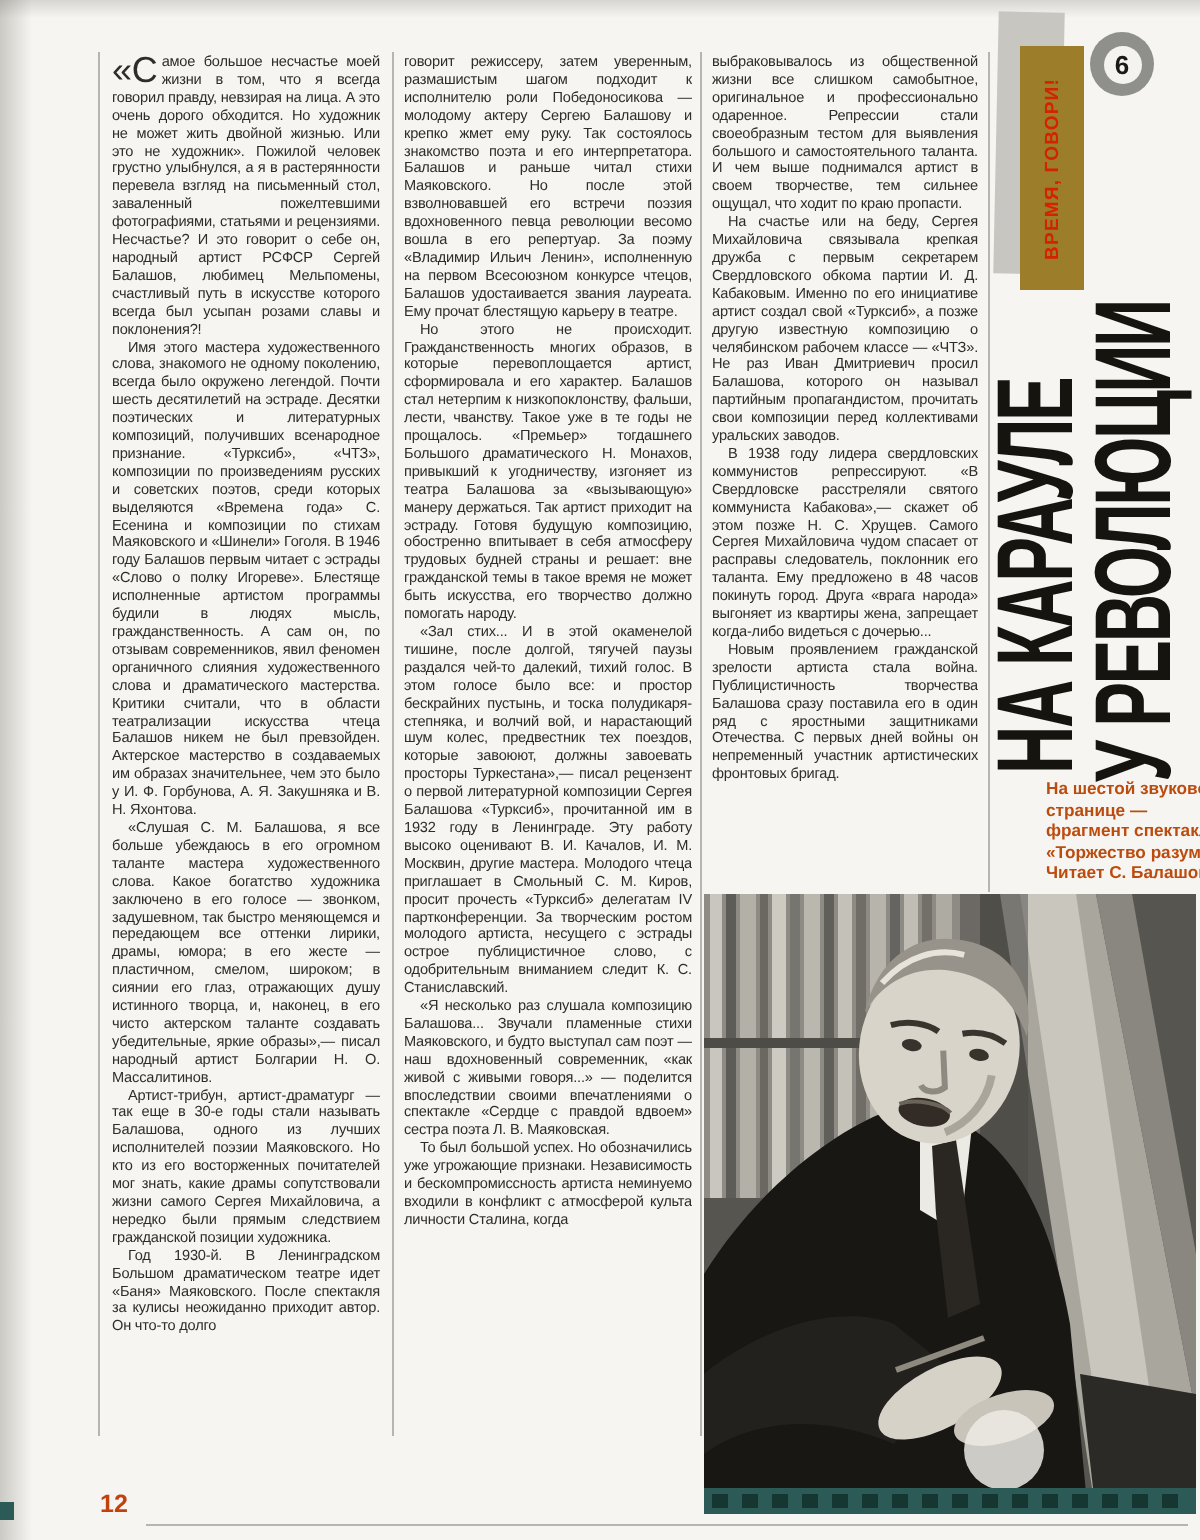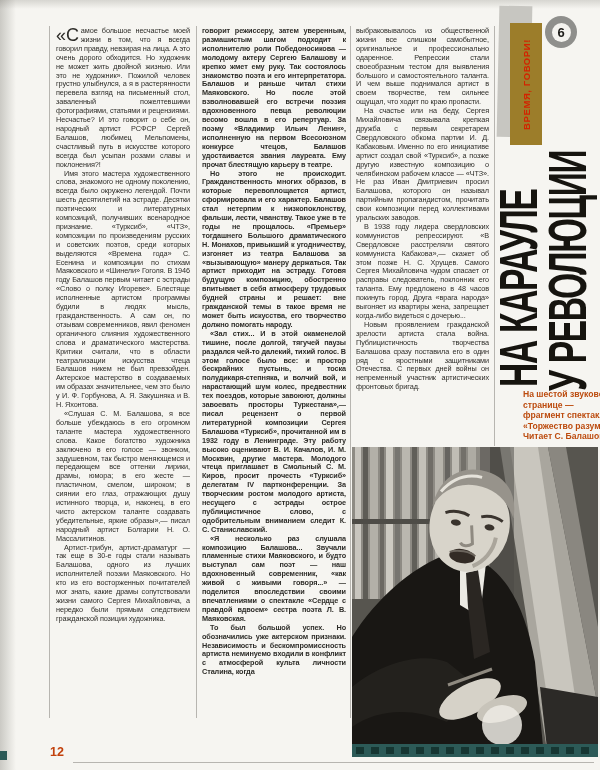--- a/index.html
+++ b/index.html
@@ -19,21 +19,21 @@
   .r-c12{left:196px;top:26px;height:692px;}
   .r-c23{left:350px;top:26px;height:692px;}
   .r-c3s{left:494px;top:26px;height:420px;}
 
   
   .col{position:absolute;top:27px;color:#2e2d29;font-size:7.3px;line-height:8.9px;
        text-align:justify;letter-spacing:-0.1px;overflow:hidden;}
   .col p{margin:0;text-indent:8px;}
   .col p:first-child{text-indent:0;}
   .col1{left:56px;width:134px;height:692px;}
-  .col2{left:202px;width:144px;height:692px;font-weight:bold;}
+  .col2{left:202px;width:144px;height:692px;}
   .col3{left:356px;width:133px;height:420px;}
   .dropcap{float:left;font-size:18px;line-height:16px;padding-right:2px;color:#2e2d29;}
 
   
   .gray-strip{position:absolute;left:498px;top:6px;width:33px;height:131px;
               background:#c7c6c1;transform:rotate(1.2deg);}
   .gold-banner{position:absolute;left:510px;top:23px;width:32px;height:122px;background:#9c7d2a;
                display:flex;align-items:center;justify-content:center;}
   .rubric{writing-mode:vertical-rl;transform:rotate(180deg);white-space:nowrap;
           font-weight:bold;font-size:9.5px;letter-spacing:.6px;color:#d32300;}
@@ -70,28 +70,29 @@
   <div class="vrule r-left"></div>
   <div class="vrule r-c12"></div>
   <div class="vrule r-c23"></div>
   <div class="vrule r-c3s"></div>
 
   <section class="col col1">
     <p><span class="dropcap">«С</span><span>амое большое несчастье моей жизни в том, что я всегда говорил правду, невзирая на лица. А это очень дорого обходится. Но художник не может жить двойной жизнью. Или это не художник». Пожилой человек грустно улыбнулся, а я в растерянности перевела взгляд на письменный стол, заваленный пожелтевшими фотографиями, статьями и рецензиями. Несчастье? И это говорит о себе он, народный артист РСФСР Сергей Балашов, любимец Мельпомены, счастливый путь в искусстве которого всегда был усыпан розами славы и поклонения?!</span></p>
     <p>Имя этого мастера художественного слова, знакомого не одному поколению, всегда было окружено легендой. Почти шесть десятилетий на эстраде. Десятки поэтических и литературных композиций, получивших всенародное признание. «Турксиб», «ЧТЗ», композиции по произведениям русских и советских поэтов, среди которых выделяются «Времена года» С. Есенина и композиции по стихам Маяковского и «Шинели» Гоголя. В 1946 году Балашов первым читает с эстрады «Слово о полку Игореве». Блестяще исполненные артистом программы будили в людях мысль, гражданственность. А сам он, по отзывам современников, явил феномен органичного слияния художественного слова и драматического мастерства. Критики считали, что в области театрализации искусства чтеца Балашов никем не был превзойден. Актерское мастерство в создаваемых им образах значительнее, чем это было у И. Ф. Горбунова, А. Я. Закушняка и В. Н. Яхонтова.</p>
     <p>«Слушая С. М. Балашова, я все больше убеждаюсь в его огромном таланте мастера художественного слова. Какое богатство художника заключено в его голосе — звонком, задушевном, так быстро меняющемся и передающем все оттенки лирики, драмы, юмора; в его жесте — пластичном, смелом, широком; в сиянии его глаз, отражающих душу истинного творца, и, наконец, в его чисто актерском таланте создавать убедительные, яркие образы»,— писал народный артист Болгарии Н. О. Массалитинов.</p>
     <p>Артист-трибун, артист-драматург — так еще в 30-е годы стали называть Балашова, одного из лучших исполнителей поэзии Маяковского. Но кто из его восторженных почитателей мог знать, какие драмы сопутствовали жизни самого Сергея Михайловича, а нередко были прямым следствием гражданской позиции художника.</p>
+    <p>Год 1930-й. В Ленинградском Большом драматическом театре идет «Баня» Маяковского. После спектакля за кулисы неожиданно приходит автор. Он что-то долго</p>
   </section>
 
   <section class="col col2">
     <p>говорит режиссеру, затем уверенным, размашистым шагом подходит к исполнителю роли Победоносикова — молодому актеру Сергею Балашову и крепко жмет ему руку. Так состоялось знакомство поэта и его интерпретатора. Балашов и раньше читал стихи Маяковского. Но после этой взволновавшей его встречи поэзия вдохновенного певца революции весомо вошла в его репертуар. За поэму «Владимир Ильич Ленин», исполненную на первом Всесоюзном конкурсе чтецов, Балашов удостаивается звания лауреата. Ему прочат блестящую карьеру в театре.</p>
     <p>Но этого не происходит. Гражданственность многих образов, в которые перевоплощается артист, сформировала и его характер. Балашов стал нетерпим к низкопоклонству, фальши, лести, чванству. Такое уже в те годы не прощалось. «Премьер» тогдашнего Большого драматического Н. Монахов, привыкший к угодничеству, изгоняет из театра Балашова за «вызывающую» манеру держаться. Так артист приходит на эстраду. Готовя будущую композицию, обостренно впитывает в себя атмосферу трудовых будней страны и решает: вне гражданской темы в такое время не может быть искусства, его творчество должно помогать народу.</p>
     <p>«Зал стих... И в этой окаменелой тишине, после долгой, тягучей паузы раздался чей-то далекий, тихий голос. В этом голосе было все: и простор бескрайних пустынь, и тоска полудикаря-степняка, и волчий вой, и нарастающий шум колес, предвестник тех поездов, которые завоюют, должны завоевать просторы Туркестана»,— писал рецензент о первой литературной композиции Сергея Балашова «Турксиб», прочитанной им в 1932 году в Ленинграде. Эту работу высоко оценивают В. И. Качалов, И. М. Москвин, другие мастера. Молодого чтеца приглашает в Смольный С. М. Киров, просит прочесть «Турксиб» делегатам IV партконференции. За творческим ростом молодого артиста, несущего с эстрады острое публицистичное слово, с одобрительным вниманием следит К. С. Станиславский.</p>
     <p>«Я несколько раз слушала композицию Балашова... Звучали пламенные стихи Маяковского, и будто выступал сам поэт — наш вдохновенный современник, «как живой с живыми говоря...» — поделится впоследствии своими впечатлениями о спектакле «Сердце с правдой вдвоем» сестра поэта Л. В. Маяковская.</p>
-    <p>То был большой успех. Но обозначились уже актерском признаки. Независимость и бескомпромиссность артиста неминуемо входили в конфликт с атмосферой культа личности Сталина, когда</p>
+    <p>То был большой успех. Но обозначились уже угрожающие признаки. Независимость и бескомпромиссность артиста неминуемо входили в конфликт с атмосферой культа личности Сталина, когда</p>
   </section>
 
   <section class="col col3">
     <p>выбраковывалось из общественной жизни все слишком самобытное, оригинальное и профессионально одаренное. Репрессии стали своеобразным тестом для выявления большого и самостоятельного таланта. И чем выше поднимался артист в своем творчестве, тем сильнее ощущал, что ходит по краю пропасти.</p>
     <p>На счастье или на беду, Сергея Михайловича связывала крепкая дружба с первым секретарем Свердловского обкома партии И. Д. Кабаковым. Именно по его инициативе артист создал свой «Турксиб», а позже другую известную композицию о челябинском рабочем классе — «ЧТЗ». Не раз Иван Дмитриевич просил Балашова, которого он называл партийным пропагандистом, прочитать свои композиции перед коллективами уральских заводов.</p>
     <p>В 1938 году лидера свердловских коммунистов репрессируют. «В Свердловске расстреляли святого коммуниста Кабакова»,— скажет об этом позже Н. С. Хрущев. Самого Сергея Михайловича чудом спасает от расправы следователь, поклонник его таланта. Ему предложено в 48 часов покинуть город. Друга «врага народа» выгоняет из квартиры жена, запрещает когда-либо видеться с дочерью...</p>
     <p>Новым проявлением гражданской зрелости артиста стала война. Публицистичность творчества Балашова сразу поставила его в один ряд с яростными защитниками Отечества. С первых дней войны он непременный участник артистических фронтовых бригад.</p>
   </section>
 
   <div class="gray-strip"></div>

